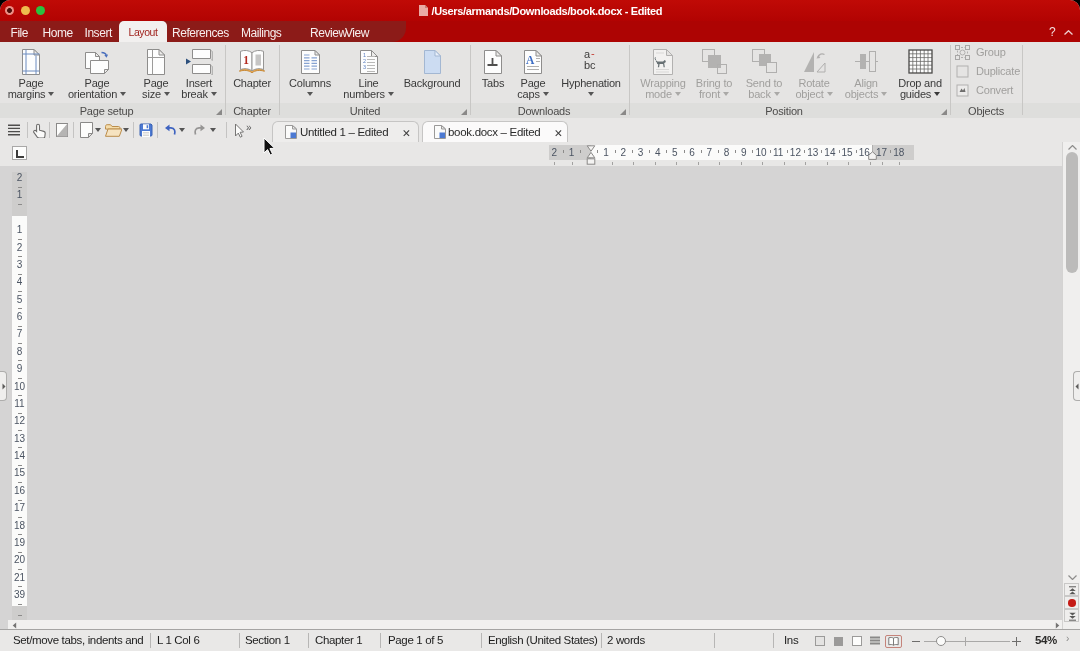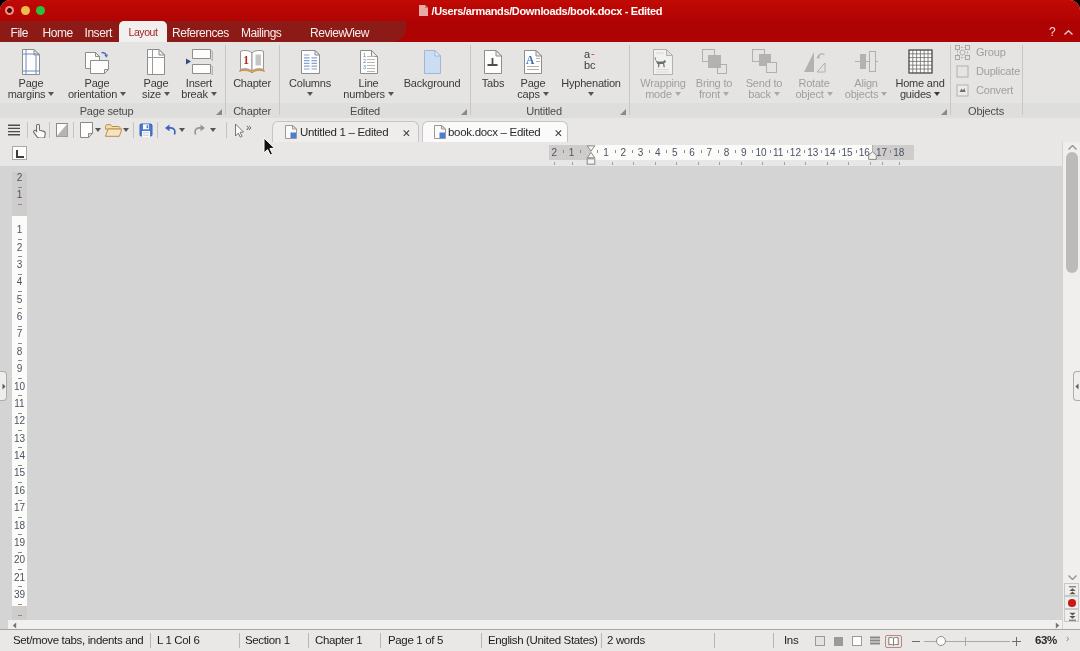--- a/index.html
+++ b/index.html
@@ -94,22 +94,23 @@
 
     <div class="gsep" style="left:225px"></div>
     <div class="gsep" style="left:279px"></div>
     <div class="gsep" style="left:470px"></div>
     <div class="gsep" style="left:629px"></div>
     <div class="gsep" style="left:950px"></div>
     <div class="gsep" style="left:1022px"></div>
 
     <div class="glabel" style="left:0; width:213px;">Page setup</div>
     <div class="glabel" style="left:225px; width:54px;">Chapter</div>
-    <div class="glabel" style="left:279px; width:172px;">Edited</div>
-    <div class="glabel" style="left:470px; width:148px;">Untitled</div>
+    <div class="glabel" style="left:279px; width:172px;">United</div>
+    <div class="glabel" style="left:470px; width:148px;">Downloads</div>
+    <div class="glabel" style="left:629px; width:310px;">Position</div>
     <div class="glabel" style="left:950px; width:72px;">Objects</div>
     <div class="launcher" style="left:216px; top:67px;"></div>
     <div class="launcher" style="left:461px; top:67px;"></div>
     <div class="launcher" style="left:620px; top:67px;"></div>
     <div class="launcher" style="left:941px; top:67px;"></div>
 
     <div class="ritem" style="left:16px; width:30px;">
       <div class="ic">
           <svg width="20" height="28" viewBox="0 0 20 28">
             <path d="M1.5 1.5h11.5l5.5 5.5v19.5H1.5z" fill="#fdfdfd" stroke="#8e8d8c"></path>
@@ -300,21 +301,21 @@
         <div class="l2">objects<span class="caret"></span></div>
     </div>
     <div class="ritem" style="left:905px; width:30px;">
       <div class="ic">
           <svg width="25" height="25" viewBox="0 0 25 25">
             <rect x="1" y="1" width="23" height="23" fill="#fdfdfd"></rect>
             <path d="M1 4.8h23M1 8.6h23M1 12.4h23M1 16.2h23M1 20h23M4.8 1v23M8.6 1v23M12.4 1v23M16.2 1v23M20 1v23" stroke="#6a6968" stroke-width="0.8"></path>
             <rect x="1" y="1" width="23" height="23" fill="none" stroke="#4a4948" stroke-width="1.3"></rect>
           </svg>
         </div>
-      <div class="l1">Home and</div>
+      <div class="l1">Drop and</div>
         <div class="l2">guides<span class="caret" style="border-top-color:#3a3a3a"></span></div>
     </div>
 
     <div class="dis" style="position:absolute; left:955px; top:3px; font-size:11px; letter-spacing:-0.2px;">
       <svg width="15" height="15" viewBox="0 0 15 15" style="position:absolute; left:0; top:0;">
           <rect x="2.5" y="2.5" width="10" height="10" fill="none" stroke="#b1b0af" stroke-dasharray="2 1.5"></rect>
           <rect x="0.5" y="0.5" width="4" height="4" fill="#e5e4e3" stroke="#a8a7a6"></rect>
           <rect x="10.5" y="0.5" width="4" height="4" fill="#e5e4e3" stroke="#a8a7a6"></rect>
           <rect x="0.5" y="10.5" width="4" height="4" fill="#e5e4e3" stroke="#a8a7a6"></rect>
           <rect x="10.5" y="10.5" width="4" height="4" fill="#e5e4e3" stroke="#a8a7a6"></rect>
@@ -631,16 +632,16 @@
     <svg width="11" height="9" viewBox="0 0 11 9" style="position:absolute;left:888px;top:7px;">
         <path d="M5.5 1.2C4.5 0.4 2.5 0.3 0.8 0.8v7c1.7-0.5 3.7-0.4 4.7 0.4 1-0.8 3-0.9 4.7-0.4v-7C8.5 0.3 6.5 0.4 5.5 1.2z" fill="#fdfdfc" stroke="#6e6d6c" stroke-width="0.9"></path>
         <path d="M5.5 1.2v7" stroke="#6e6d6c" stroke-width="0.9"></path>
       </svg>
     <div style="position:absolute;left:912px;top:10.5px;width:8px;height:1.5px;background:#6e6d6c;"></div>
     <div style="position:absolute;left:924px;top:11px;width:86px;height:1px;background:#a9a8a7;"></div>
     <div style="position:absolute;left:965px;top:7px;width:1px;height:9px;background:#a9a8a7;"></div>
     <div style="position:absolute;left:936px;top:6px;width:10px;height:10px;border-radius:50%;background:#fbfbfa;border:1px solid #8e8d8c;"></div>
     <div style="position:absolute;left:1012px;top:10.5px;width:9px;height:1.5px;background:#6e6d6c;"></div>
     <div style="position:absolute;left:1015.7px;top:6.7px;width:1.5px;height:9px;background:#6e6d6c;"></div>
-    <div class="sitem" style="left:1035px;font-weight:bold;color:#2c2b2a;">63%</div>
+    <div class="sitem" style="left:1035px;font-weight:bold;color:#2c2b2a;">54%</div>
     <div style="position:absolute;left:1066px;top:3px;color:#8a8988;font-size:10px;">›</div>
   </div>
 </div>
 
 </body></html>

